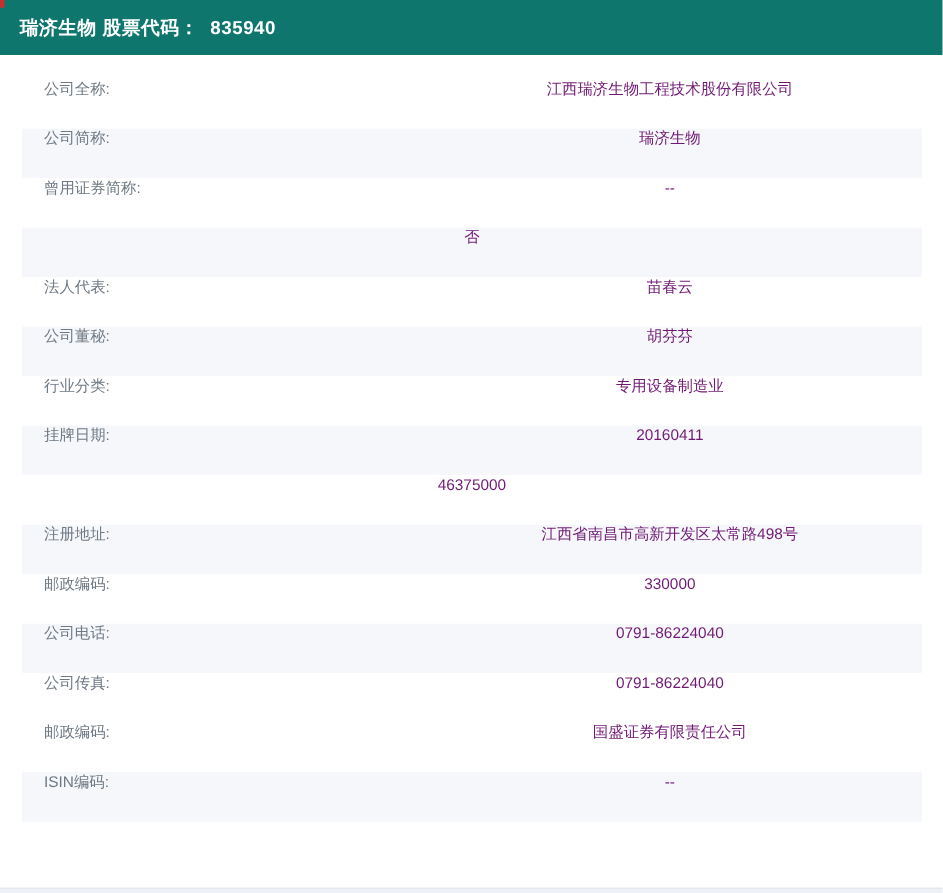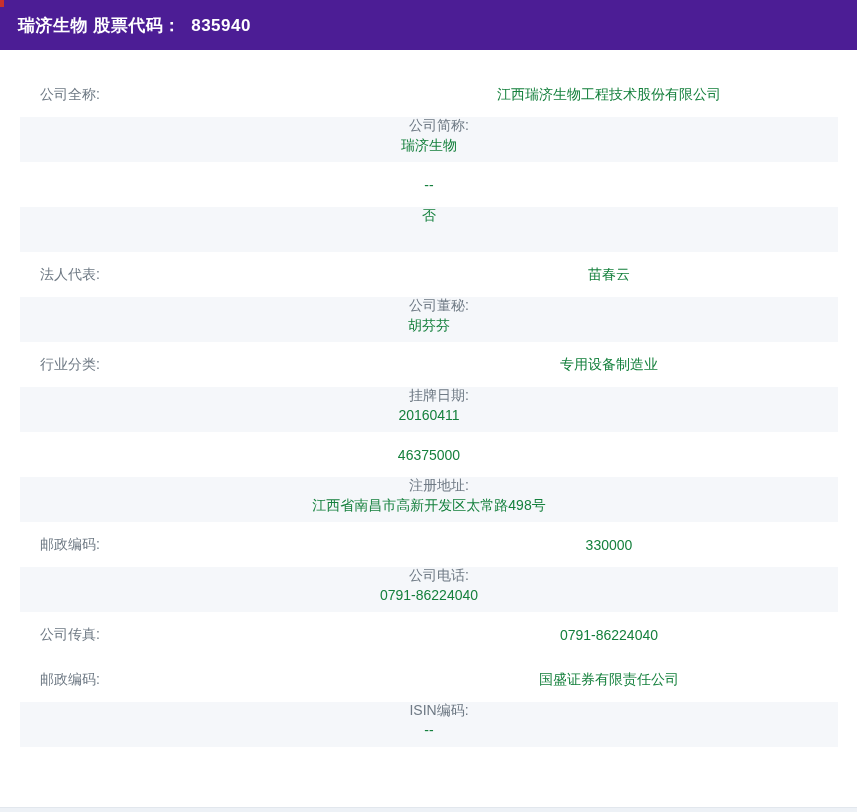--- a/index.html
+++ b/index.html
@@ -19,60 +19,59 @@
     position: absolute;
     left: 0;
     top: 0;
     width: 4px;
     height: 7px;
     background: #c9302c;
     z-index: 10;
   }
   .banner {
     height: 50px;
-    background: #4c1d95;
+    background: #0f766e;
     display: flex;
     align-items: center;
     padding-left: 18px;
     box-sizing: border-box;
   }
   .banner .title {
     color: #ffffff;
     font-size: 17px;
     font-weight: bold;
     letter-spacing: 0.5px;
     white-space: pre;
   }
   .banner .title span { white-space: pre; }
   .info-card {
     margin: 22px 19px 0 20px;
   }
   .info-row {
     height: 45px;
     display: flex;
-    align-items: center;
+    align-items: flex-start;
     background: #ffffff;
   }
   .info-row.alt {
     background: #f5f7fa;
-    flex-direction: column;
   }
   .field-label {
     flex: 0 0 44%;
     padding-left: 20px;
     box-sizing: border-box;
     font-size: 14px;
     color: #6e7984;
     white-space: nowrap;
   }
   .field-value {
     flex: 1;
     text-align: center;
     font-size: 14px;
-    color: #15803d;
+    color: #701a75;
     white-space: nowrap;
   }
   .bottom-strip {
     position: absolute;
     left: 0;
     right: 0;
     bottom: 0;
     height: 4px;
     background: #edf1f6;
     border-top: 1px solid #e2e7ed;
@@ -93,20 +92,21 @@
     <div class="field-label">公司全称:</div>
     <div class="field-value">江西瑞济生物工程技术股份有限公司</div>
   </div>
 
   <div class="info-row alt">
     <div class="field-label">公司简称:</div>
     <div class="field-value">瑞济生物</div>
   </div>
 
   <div class="info-row">
+    <div class="field-label">曾用证券简称:</div>
     <div class="field-value">--</div>
   </div>
 
   <div class="info-row alt">
     <div class="field-value">否</div>
   </div>
 
   <div class="info-row">
     <div class="field-label">法人代表:</div>
     <div class="field-value">苗春云</div>

